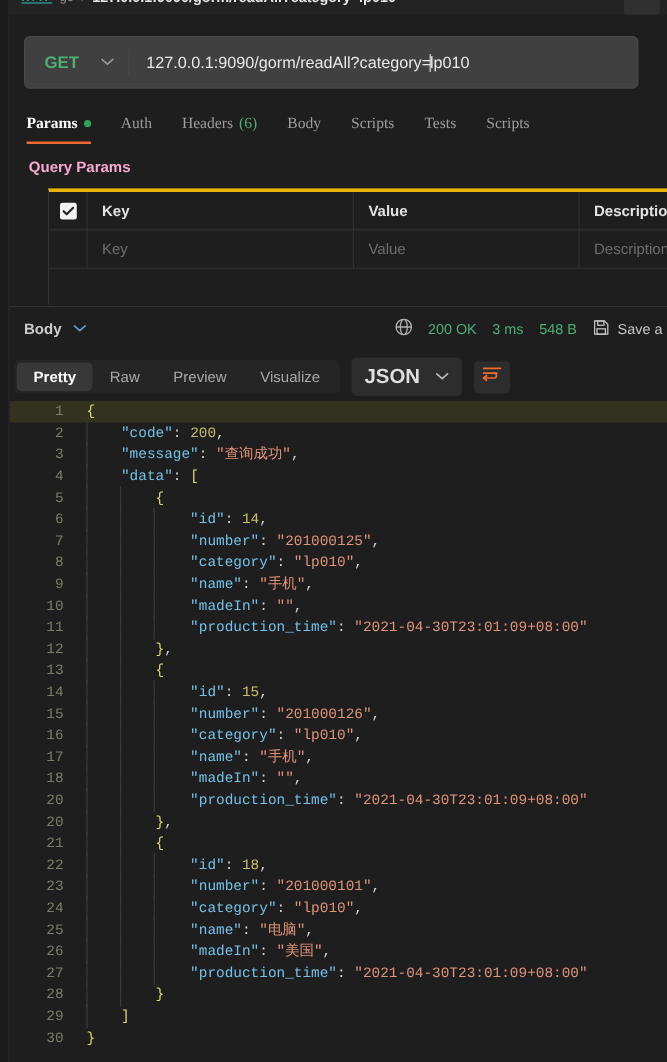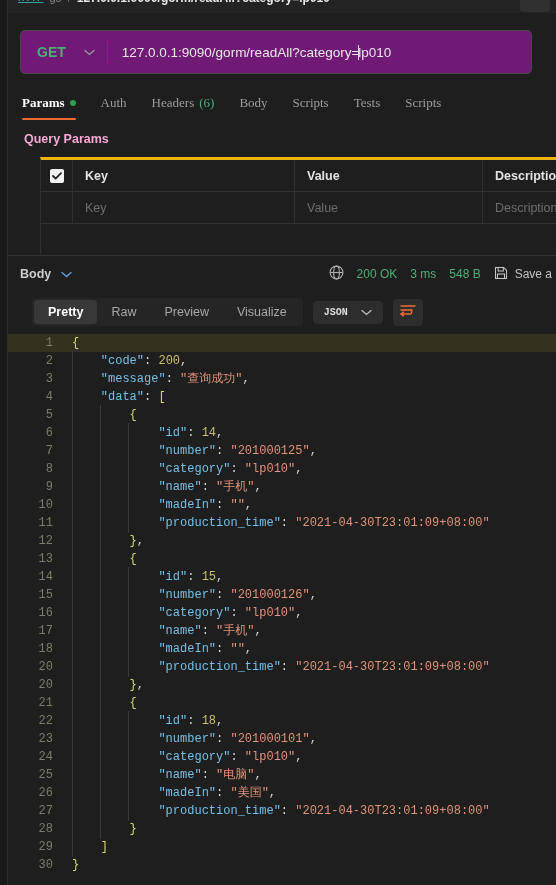--- a/index.html
+++ b/index.html
@@ -42,21 +42,21 @@
     position: absolute; left: 8px; top: 13px; right: 0; height: 242px;
     background: #1e1e1e;
   }
 
   .urlbar-row {
     position: absolute; left: 12px; top: 17px; right: 0; height: 44px;
     display: flex; align-items: stretch;
   }
   .urlbar {
     flex: 0 0 512px; display: flex; align-items: center;
-    border: 1px solid #4a4a4a; border-radius: 5px; background: #701a75;
+    border: 1px solid #4a4a4a; border-radius: 5px; background: #404040;
     height: 44px;
   }
   .method {
     display: flex; align-items: center; gap: 18px;
     padding: 0 12px 0 16px; height: 100%;
   }
   .method-label { color: #4caf76; font-size: 14px; font-weight: 700; }
   .chev { color: #9a9a9a; font-size: 11px; line-height: 1; }
   .method-divider { width: 1px; height: 22px; background: #4a4a4a; }
   .url-input {
@@ -130,32 +130,32 @@
     margin-left: auto; display: flex; align-items: center; gap: 13px;
     padding-right: 4px; font-size: 12px;
   }
   .globe { color: #b0b0b0; }
   .stat-ok { color: #4caf76; }
   .stat-v  { color: #4caf76; text-align: right; }
   .save-grp { display: flex; align-items: center; gap: 7px; color: #c4c4c4; }
 
   
   .view-tabs {
-    position: absolute; left: 24px; top: 42px; display: flex; align-items: center; gap: 4px;
+    position: absolute; left: 4px; top: 42px; display: flex; align-items: center; gap: 4px;
   }
   .vt-group { display: flex; align-items: center; background: #252525; border-radius: 4px; padding: 2px; }
   .vt {
     padding: 5px 14px; font-size: 12.5px; color: #a8a8a8; border-radius: 4px; white-space: nowrap;
   }
   .vt.active { background: #383838; color: #ffffff; font-weight: 700; }
   .json-sel {
     display: flex; align-items: center; gap: 13px; background: #2d2d2d;
     border-radius: 4px; padding: 6px 11px; margin-left: 6px;
   }
-  .json-sel-label { color: #dfdfdf; font-size: 10px; font-weight: 700; font-family: Liberation Mono, monospace; }
+  .json-sel-label { color: #dfdfdf; font-size: 17px; font-weight: 700; }
   .wrap-btn {
     margin-left: 6px; background: #2d2d2d; border-radius: 4px;
     width: 30px; height: 27px; display: flex; align-items: center; justify-content: center;
   }
 
   
   .code {
     position: absolute; left: 0; top: 78px; right: 0; bottom: 0;
     background: #1e1e1e; overflow: hidden;
     font-family: "Liberation Mono", monospace; font-size: 12px; line-height: 18px;

